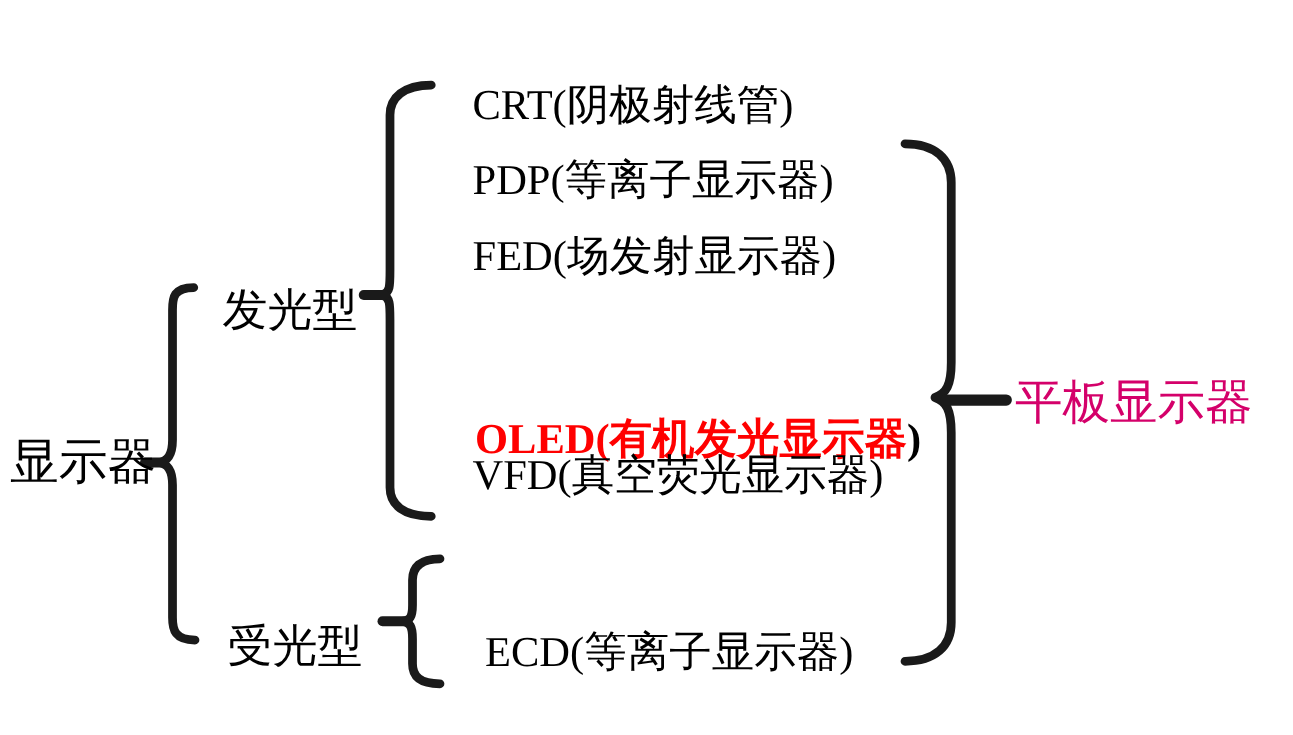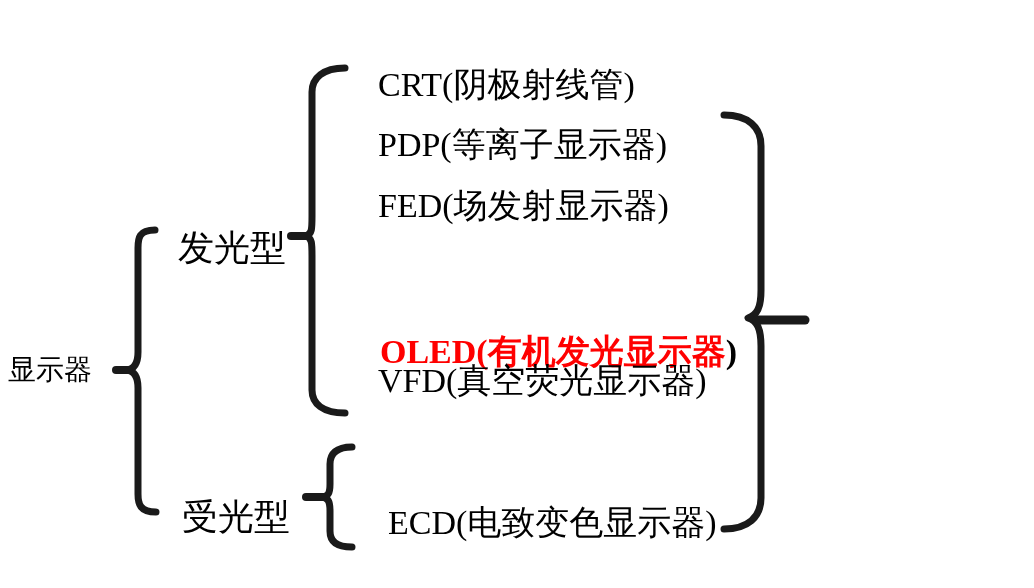--- a/index.html
+++ b/index.html
@@ -23,21 +23,21 @@
     height: 588px;
   }
   .node {
     position: absolute;
     white-space: nowrap;
     line-height: 1;
     color: #000000;
     transform: translateY(-50%);
   }
   .root-label {
-    font-size: 28px;
+    font-size: 39px;
     letter-spacing: 0px;
   }
   .cat-label {
     font-size: 36px;
   }
   .leaf-label {
     font-size: 34px;
   }
   .leaf-label.highlight {
     color: #ff0000;
@@ -110,16 +110,17 @@
   <div class="node leaf-label" style="left:378px; top:206px;">FED(场发射显示器)</div>
 
   <div class="node leaf-label" style="left:378px; top:145px;">PDP(等离子显示器)</div>
 
 
   <div class="node leaf-label highlight" style="left:380px; top:321px;margin-top:31px;"><span>OLED(有机发光显示器</span><span class="tail">)</span></div>
 
   <div class="node leaf-label" style="left:378px; top:381px;">VFD(真空荧光显示器)</div>
 
 
-  <div class="node leaf-label" style="left:388px; top:523px;">ECD(电致变色显示器)</div>
+  <div class="node leaf-label" style="left:388px; top:523px;">ECD(等离子显示器)</div>
 
+  <div class="node fpd-label" style="left:812px; top:322px;">平板显示器</div>
 
 </div>
 
 </body></html>

